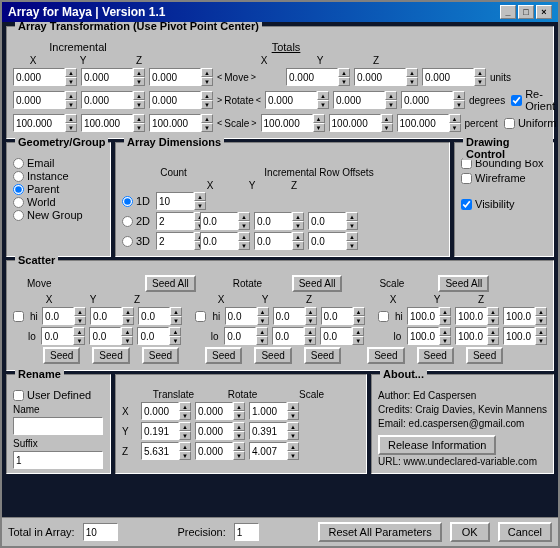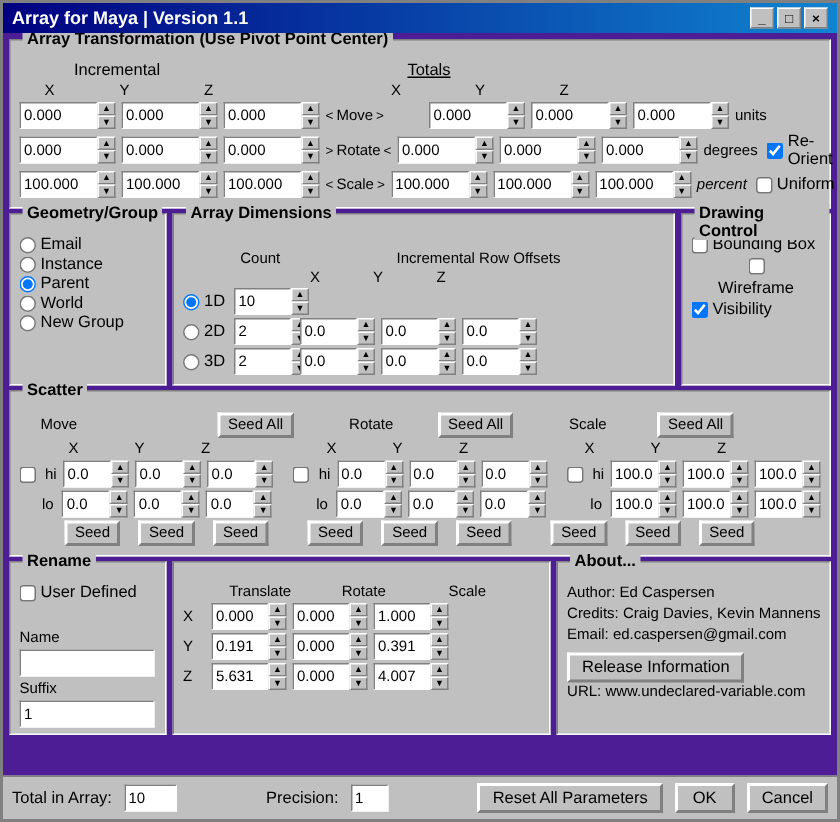--- a/index.html
+++ b/index.html
@@ -7,21 +7,21 @@
       font-family: Arial, Helvetica, sans-serif;
       font-size: 11px;
       background: #c0c0c0;
       width: 560px;
       height: 548px;
       overflow: hidden;
     }
     .window {
       width: 560px;
       height: 548px;
-      background: #4c1d95;
+      background: #0f172a;
       border: 2px solid #808080;
       display: flex;
       flex-direction: column;
     }
     .title-bar {
       background: linear-gradient(to right, #000080, #1084d0);
       color: white;
       padding: 3px 6px;
       font-size: 12px;
       font-weight: bold;
@@ -403,21 +403,21 @@
               </div>
           </div>
           <div class="input-with-spin">
             <input class="num-input" type="text" value="100.000" style="">
             <div class="spin-btn">
                 <div class="spin-up">▲</div>
                 <div class="spin-down">▼</div>
               </div>
           </div>
           <div style="display:flex;flex-direction:column;gap:1px;">
-            <span style="font-size:10px;font-style:italic;">percent</span>
+            <span style="font-size:10px;">percent</span>
           </div>
           <div class="checkbox-row" style="margin-left:2px;">
             <input type="checkbox" style="">
             <span>Uniform</span>
           </div>
         </div>
       </div>
     </div>
 
     <div class="sections-row" style="position:relative;">
@@ -550,21 +550,21 @@
         </div>
       </div>
 
       <div class="panel" style="padding-top:10px; min-width:100px;">
         <span class="panel-title section-header">Drawing Control</span>
         <div class="panel-inner">
           <div class="checkbox-row" style="margin-bottom:3px;">
             <input type="checkbox" style="">
             <span>Bounding Box</span>
           </div>
-          <div class="checkbox-row" style="margin-bottom:2px;flex-direction:column;">
+          <div class="checkbox-row" style="margin-bottom:14px;">
             <input type="checkbox" style="">
             <span>Wireframe</span>
           </div>
           <div class="checkbox-row">
             <input type="checkbox" checked="" style="">
             <span>Visibility</span>
           </div>
         </div>
       </div>
     </div>
@@ -774,21 +774,21 @@
           <button class="btn-small">Seed</button>
         </div>
       </div>
     </div>
 
     <div class="sections-row">
 
       <div class="panel" style="padding-top:10px; min-width:105px;">
         <span class="panel-title section-header">Rename</span>
         <div class="panel-inner">
-          <div class="checkbox-row" style="margin-bottom:19px;align-items:center;">
+          <div class="checkbox-row" style="margin-bottom:3px;align-items:center;">
             <input type="checkbox" style="">
             <span>User Defined</span>
           </div>
           <div class="row">
             <span style="font-size:10px;">Name</span>
           </div>
           <input class="text-input" type="text" style="width: 90px; margin-bottom: 3px;">
           <div class="row">
             <span style="font-size:10px;">Suffix</span>
           </div>

